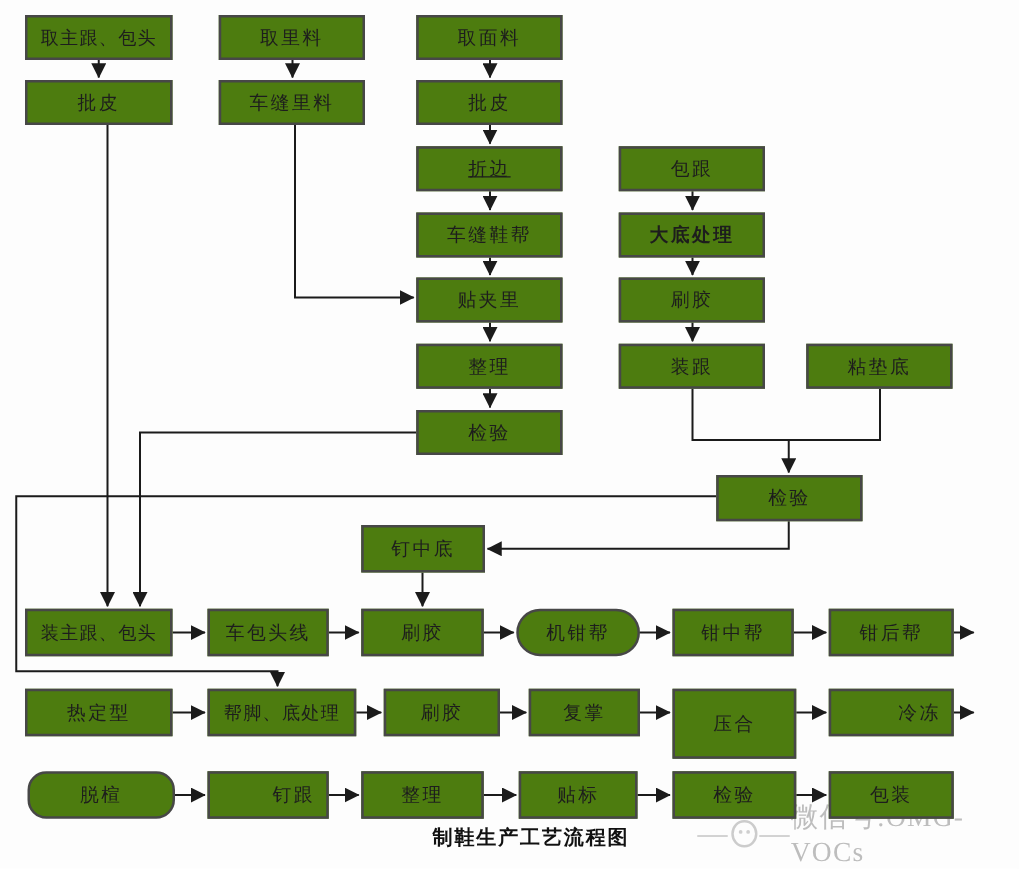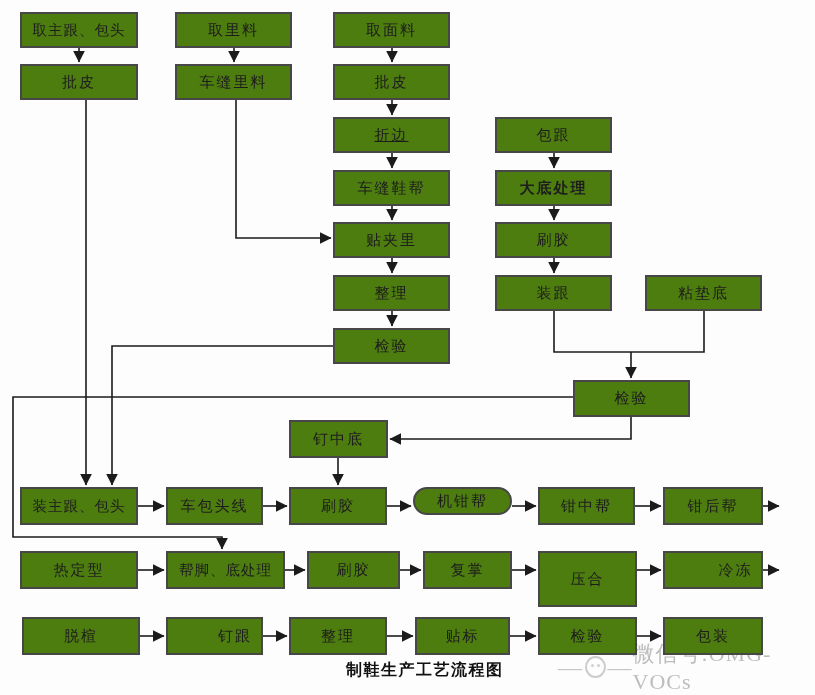--- a/index.html
+++ b/index.html
@@ -114,28 +114,28 @@
     <div class="node" style="left: 495px; top: 117px; width: 117px; height: 36px;">包跟</div>
     <div class="node" style="left: 495px; top: 170px; width: 117px; height: 36px; font-weight: bold;">大底处理</div>
     <div class="node" style="left: 495px; top: 222px; width: 117px; height: 36px;">刷胶</div>
     <div class="node" style="left: 495px; top: 275px; width: 117px; height: 36px;">装跟</div>
     <div class="node" style="left: 645px; top: 275px; width: 117px; height: 36px;">粘垫底</div>
     <div class="node" style="left: 573px; top: 380px; width: 117px; height: 37px;">检验</div>
     <div class="node" style="left: 289px; top: 420px; width: 99px; height: 38px;">钉中底</div>
     <div class="node small" style="left: 20px; top: 487px; width: 118px; height: 38px;">装主跟、包头</div>
     <div class="node" style="left: 166px; top: 487px; width: 97px; height: 38px;">车包头线</div>
     <div class="node" style="left: 289px; top: 487px; width: 98px; height: 38px;">刷胶</div>
-    <div class="node" style="left: 413px; top: 487px; width: 99px; height: 28px; border-radius: 19px;">机钳帮</div>
+    <div class="node" style="left: 413px; top: 487px; width: 99px; height: 38px; border-radius: 19px;">机钳帮</div>
     <div class="node" style="left: 538px; top: 487px; width: 97px; height: 38px;">钳中帮</div>
     <div class="node" style="left: 663px; top: 487px; width: 100px; height: 38px;">钳后帮</div>
     <div class="node" style="left: 20px; top: 551px; width: 118px; height: 38px;">热定型</div>
     <div class="node small" style="left: 166px; top: 551px; width: 119px; height: 38px;">帮脚、底处理</div>
     <div class="node" style="left: 307px; top: 551px; width: 93px; height: 38px;">刷胶</div>
     <div class="node" style="left: 423px; top: 551px; width: 89px; height: 38px;">复掌</div>
     <div class="node" style="left: 538px; top: 551px; width: 99px; height: 56px;">压合</div>
     <div class="node" style="left: 663px; top: 551px; width: 100px; height: 38px; padding-left: 45px;">冷冻</div>
-    <div class="node" style="left: 22px; top: 617px; width: 118px; height: 38px;">脱楦</div>
+    <div class="node" style="left: 22px; top: 617px; width: 118px; height: 38px; border-radius: 15px;">脱楦</div>
     <div class="node" style="left: 166px; top: 617px; width: 97px; height: 38px; padding-left: 41px;">钉跟</div>
     <div class="node" style="left: 289px; top: 617px; width: 98px; height: 38px;">整理</div>
     <div class="node" style="left: 415px; top: 617px; width: 95px; height: 38px;">贴标</div>
     <div class="node" style="left: 538px; top: 617px; width: 99px; height: 38px;">检验</div>
     <div class="node" style="left: 663px; top: 617px; width: 100px; height: 38px;">包装</div>
   </div>
 
 </body></html>

